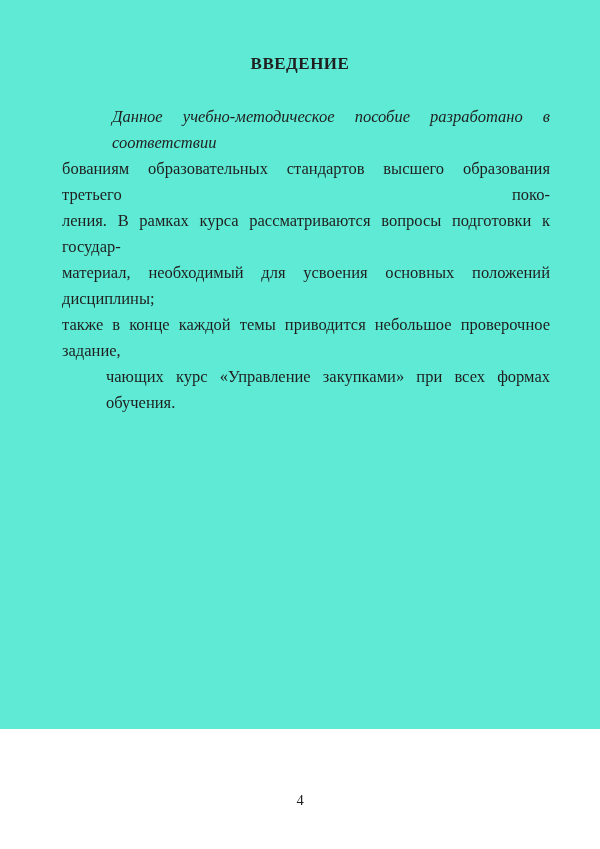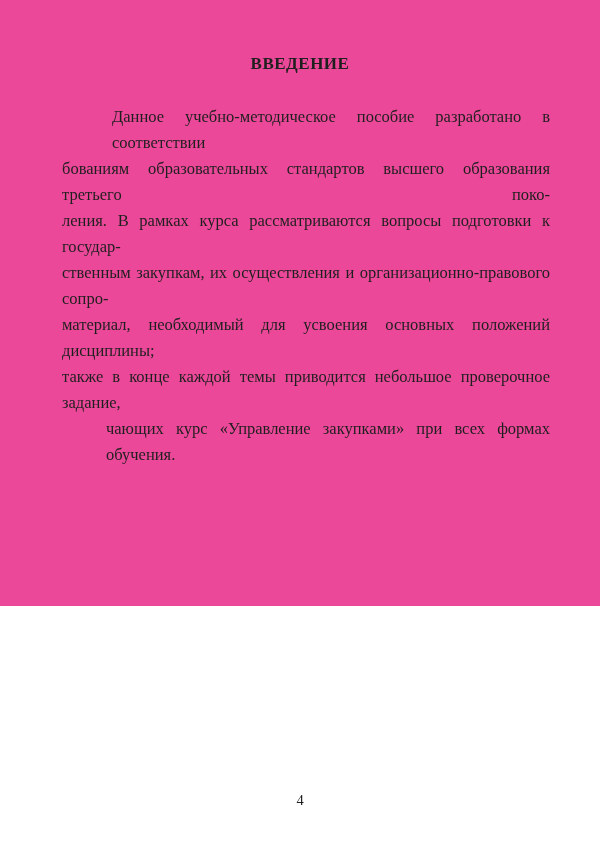--- a/index.html
+++ b/index.html
@@ -10,22 +10,22 @@
   body {
     width: 600px;
     height: 849px;
     overflow: hidden;
     font-family: "Liberation Serif", "DejaVu Serif", serif;
     color: #1f1f1f;
   }
   .sheet {
     position: relative;
     width: 600px;
-    height: 606px;
-    background: #ec4899;
+    height: 729px;
+    background: #5eead4;
     box-sizing: border-box;
   }
   .title {
     margin: 0;
     padding-top: 54px;
     text-align: center;
     font-size: 17px;
     font-weight: bold;
     line-height: 20px;
     letter-spacing: 0.5px;
@@ -37,20 +37,21 @@
     font-size: 16.5px;
     line-height: 26px;
   }
   .line {
     text-align: justify;
     text-align-last: justify;
     white-space: normal;
   }
   .line.first {
     padding-left: 50px;
+    font-style: italic;
   }
   .line.last {
     text-align-last: left;
     margin-left: 44px;
   }
   .pagenum {
     position: absolute;
     left: 0;
     top: 791px;
     width: 100%;
@@ -62,20 +63,19 @@
 </head>
 <body>
 
 <div class="sheet">
   <h1 class="title">ВВЕДЕНИЕ</h1>
 
   <div class="para">
       <div class="line first">Данное учебно-методическое пособие разработано в соответствии</div>
       <div class="line">бованиям образовательных стандартов высшего образования третьего поко-</div>
       <div class="line">ления. В рамках курса рассматриваются вопросы подготовки к государ-</div>
-      <div class="line">ственным закупкам, их осуществления и организационно-правового сопро-</div>
       <div class="line">материал, необходимый для усвоения основных положений дисциплины;</div>
       <div class="line">также в конце каждой темы приводится небольшое проверочное задание,</div>
       <div class="line last">чающих курс «Управление закупками» при всех формах обучения.</div>
     </div>
 
   <div class="pagenum">4</div>
 </div>
 
 </body></html>

